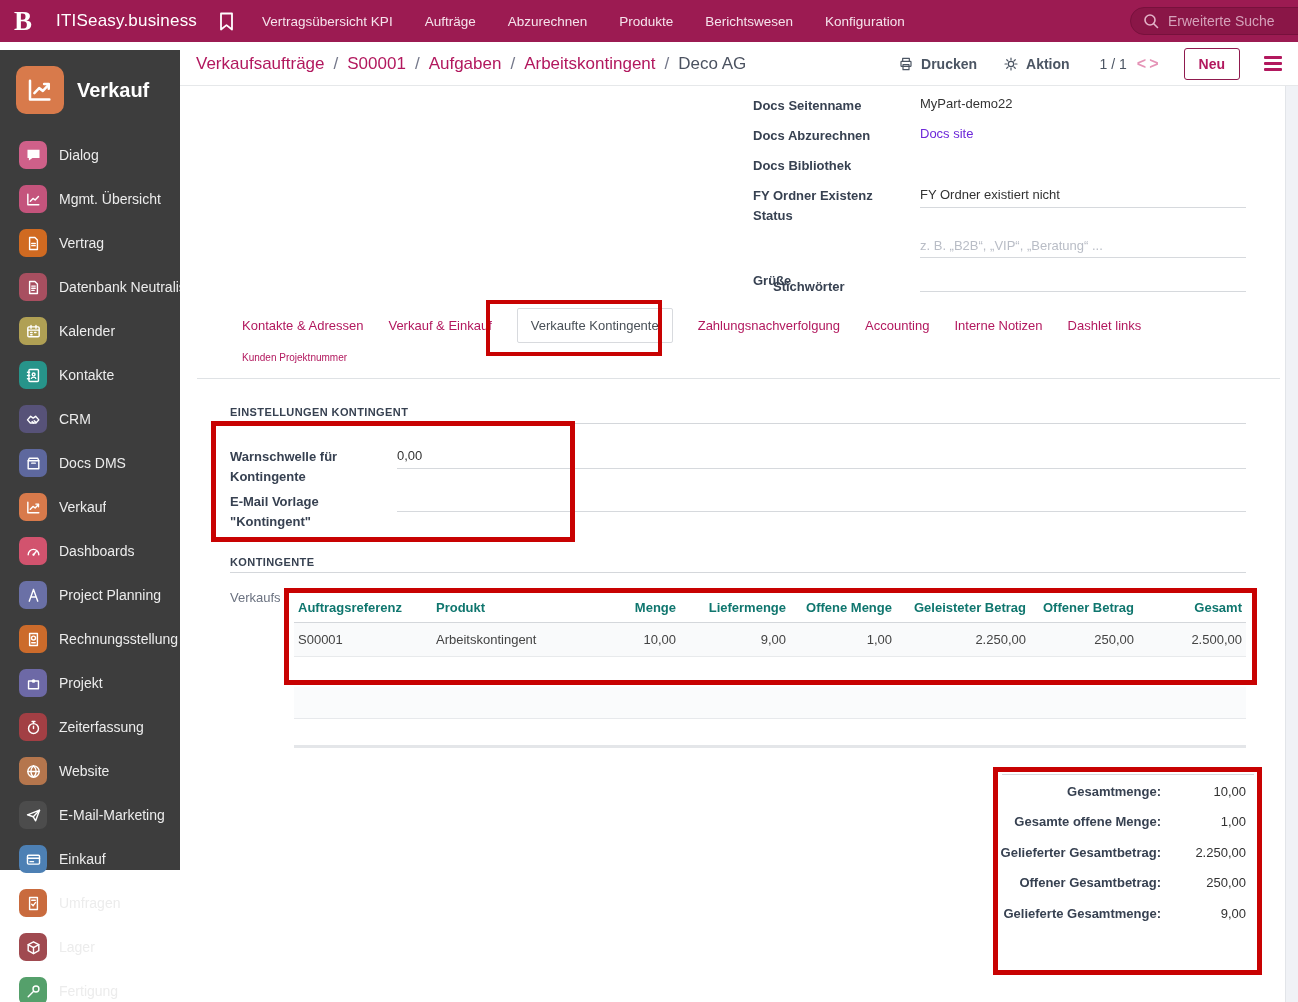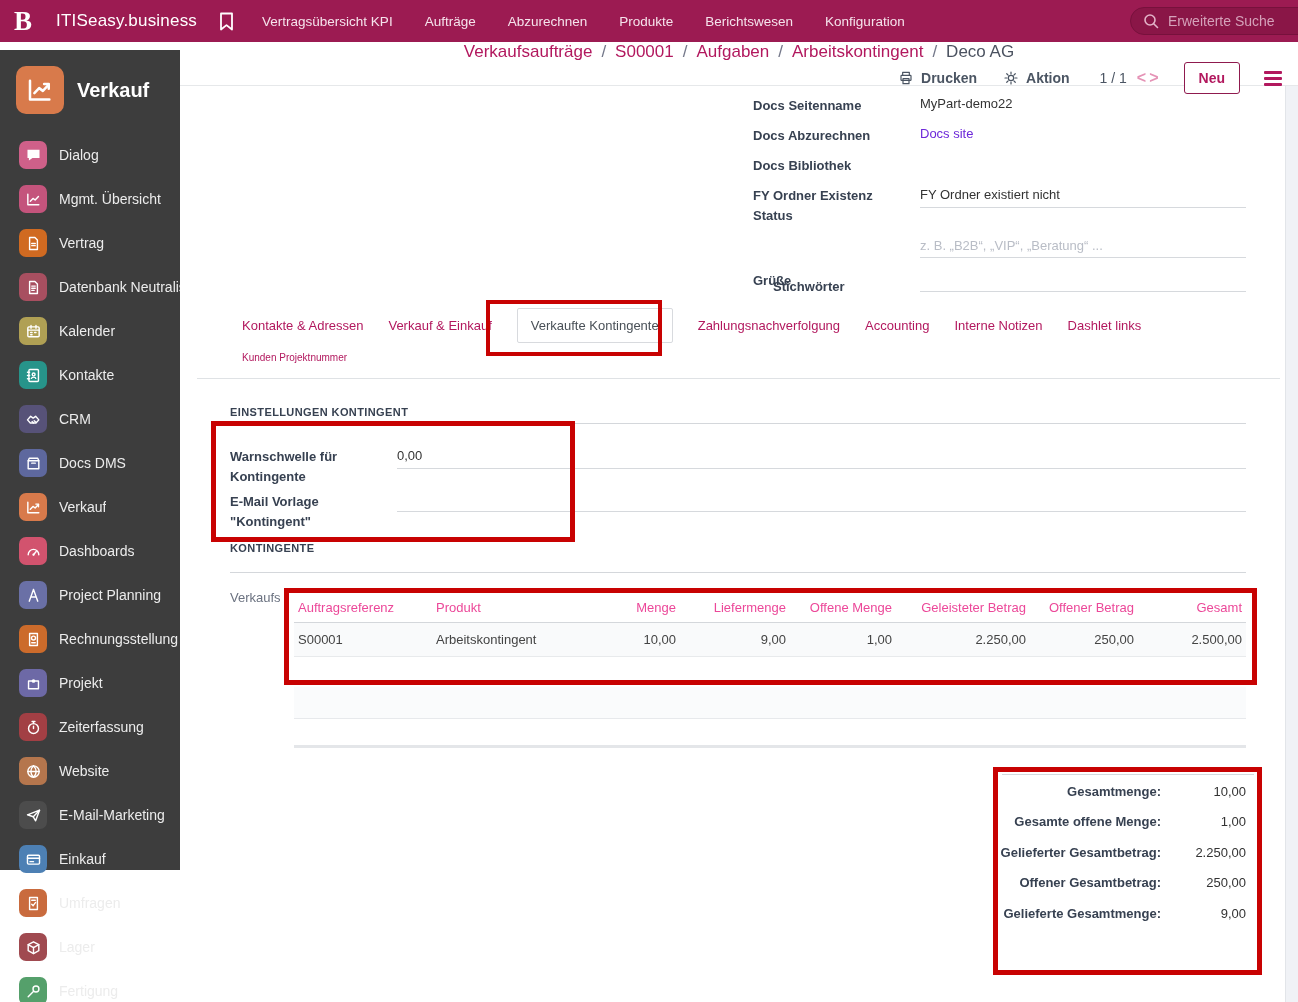--- a/index.html
+++ b/index.html
@@ -30,21 +30,21 @@
   .side-item{height:44px;display:flex;align-items:center;gap:12px;padding-left:19px;cursor:default;}
   .app-icon{width:28px;height:28px;border-radius:7px;display:flex;align-items:center;justify-content:center;flex:none;}
   .app-icon svg{width:17px;height:17px;}
   .ic *{fill:none;stroke:#fff;stroke-width:2;stroke-linecap:round;stroke-linejoin:round;}
   .ic .f{fill:#fff;stroke:none;}
   .side-item .lbl{color:#ececec;font-size:14px;white-space:nowrap;overflow:hidden;max-width:128px;}
 
   
   .cpanel{position:absolute;left:180px;top:42px;width:1118px;height:44px;background:#fff;
           border-bottom:1px solid #e6e8ea;display:flex;align-items:center;padding:0 16px;
-          box-sizing:border-box;z-index:8;flex-direction:column;}
+          box-sizing:border-box;z-index:8;}
   .crumbs{display:flex;align-items:center;gap:9px;font-size:17px;white-space:nowrap;}
   .crumbs .bc{color:#b2185e;cursor:pointer;}
   .crumbs .sep{color:#74788a;}
   .crumbs .cur{color:#4b5260;}
   .cp-right{margin-left:auto;display:flex;align-items:center;}
   .cp-btn{display:flex;align-items:center;gap:7px;font-size:14px;font-weight:bold;color:#4b5563;
           margin-left:26px;cursor:pointer;white-space:nowrap;}
   .cp-btn svg{width:16px;height:16px;}
   .gico *{fill:none;stroke:#4b5563;stroke-width:1.8;stroke-linecap:round;stroke-linejoin:round;}
   .pager{font-size:14px;color:#4b5563;margin-left:30px;}
@@ -69,21 +69,21 @@
   .tab{color:#b2185e;white-space:nowrap;cursor:pointer;}
   .tab.active{color:#495057;border:1px solid #d8dade;background:#fff;padding:9px 13px;border-radius:2px;}
   .tab-row2{position:absolute;left:62px;top:266px;font-size:10px;color:#b2185e;cursor:pointer;}
   .tabs-divider{position:absolute;left:17px;top:292px;width:1083px;height:1px;background:#dfe2e5;}
 
   .section-title{position:absolute;font-size:11px;font-weight:bold;color:#374151;letter-spacing:.4px;}
   .hr{position:absolute;height:1px;background:#d4d7db;}
 
   .qtable{position:absolute;left:114px;top:507px;width:952px;border-collapse:collapse;
           table-layout:fixed;font-size:13px;}
-  .qtable th{font-weight:normal;color:#ec4899;padding:7px 4px;border-bottom:1px solid #d4d7db;
+  .qtable th{font-weight:bold;color:#0f766e;padding:7px 4px;border-bottom:1px solid #d4d7db;
              text-align:left;white-space:nowrap;}
   .qtable td{color:#444;padding:9px 4px;border-bottom:1px solid #e8eaec;background:#f9fafb;white-space:nowrap;}
   .r{text-align:right !important;}
 
   .band{position:absolute;left:114px;top:601px;width:952px;height:31px;background:#fafbfc;
         border-bottom:1px solid #e7e9ec;}
   .sepline{position:absolute;left:114px;top:659px;width:952px;height:3px;background:#e4e6e9;}
 
   .totals-topline{position:absolute;left:822px;top:688px;width:252px;height:1px;background:#d5d8dc;}
   .totals{position:absolute;left:690px;top:690px;width:376px;}
@@ -409,21 +409,21 @@
     <div class="section-title" style="left:50px;top:320px;">EINSTELLUNGEN KONTINGENT</div>
     <div class="hr" style="left:50px;top:337px;width:1016px;"></div>
 
     <div class="flabel" style="left:50px;top:361px;width:140px;">Warnschwelle für Kontingente</div>
     <div class="fvalue" style="left:217px;top:362px;">0,00</div>
     <div class="fline" style="left:217px;top:382px;width:849px;"></div>
 
     <div class="flabel" style="left:50px;top:406px;width:140px;">E-Mail Vorlage "Kontingent"</div>
     <div class="fline" style="left:217px;top:425px;width:849px;"></div>
 
-    <div class="section-title" style="left:50px;top:456px;">KONTINGENTE</div>
+    <div class="section-title" style="left:50px;top:470px;">KONTINGENTE</div>
     <div class="hr" style="left:50px;top:486px;width:1016px;"></div>
 
     <div class="fvalue" style="left:50px;top:504px;color:#6b7280;">Verkaufs</div>
 
     <table class="qtable">
       <colgroup>
         <col style="width:138px">
           <col style="width:170px">
           <col style="width:78px">
           <col style="width:110px">

